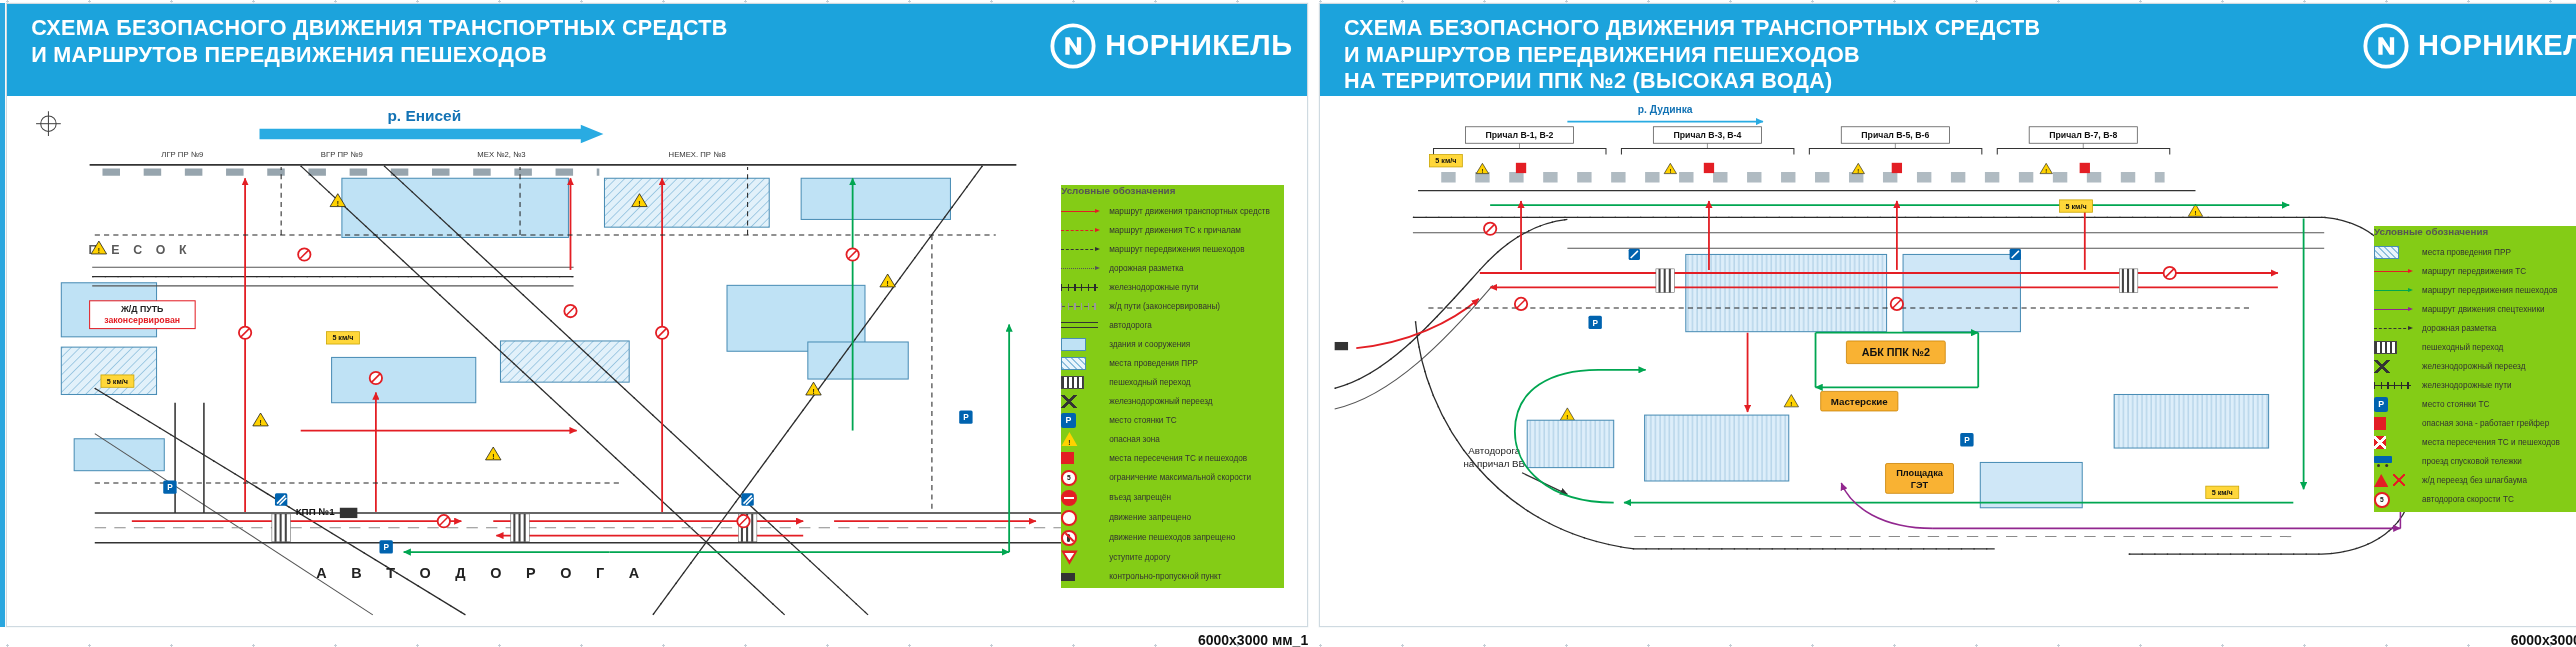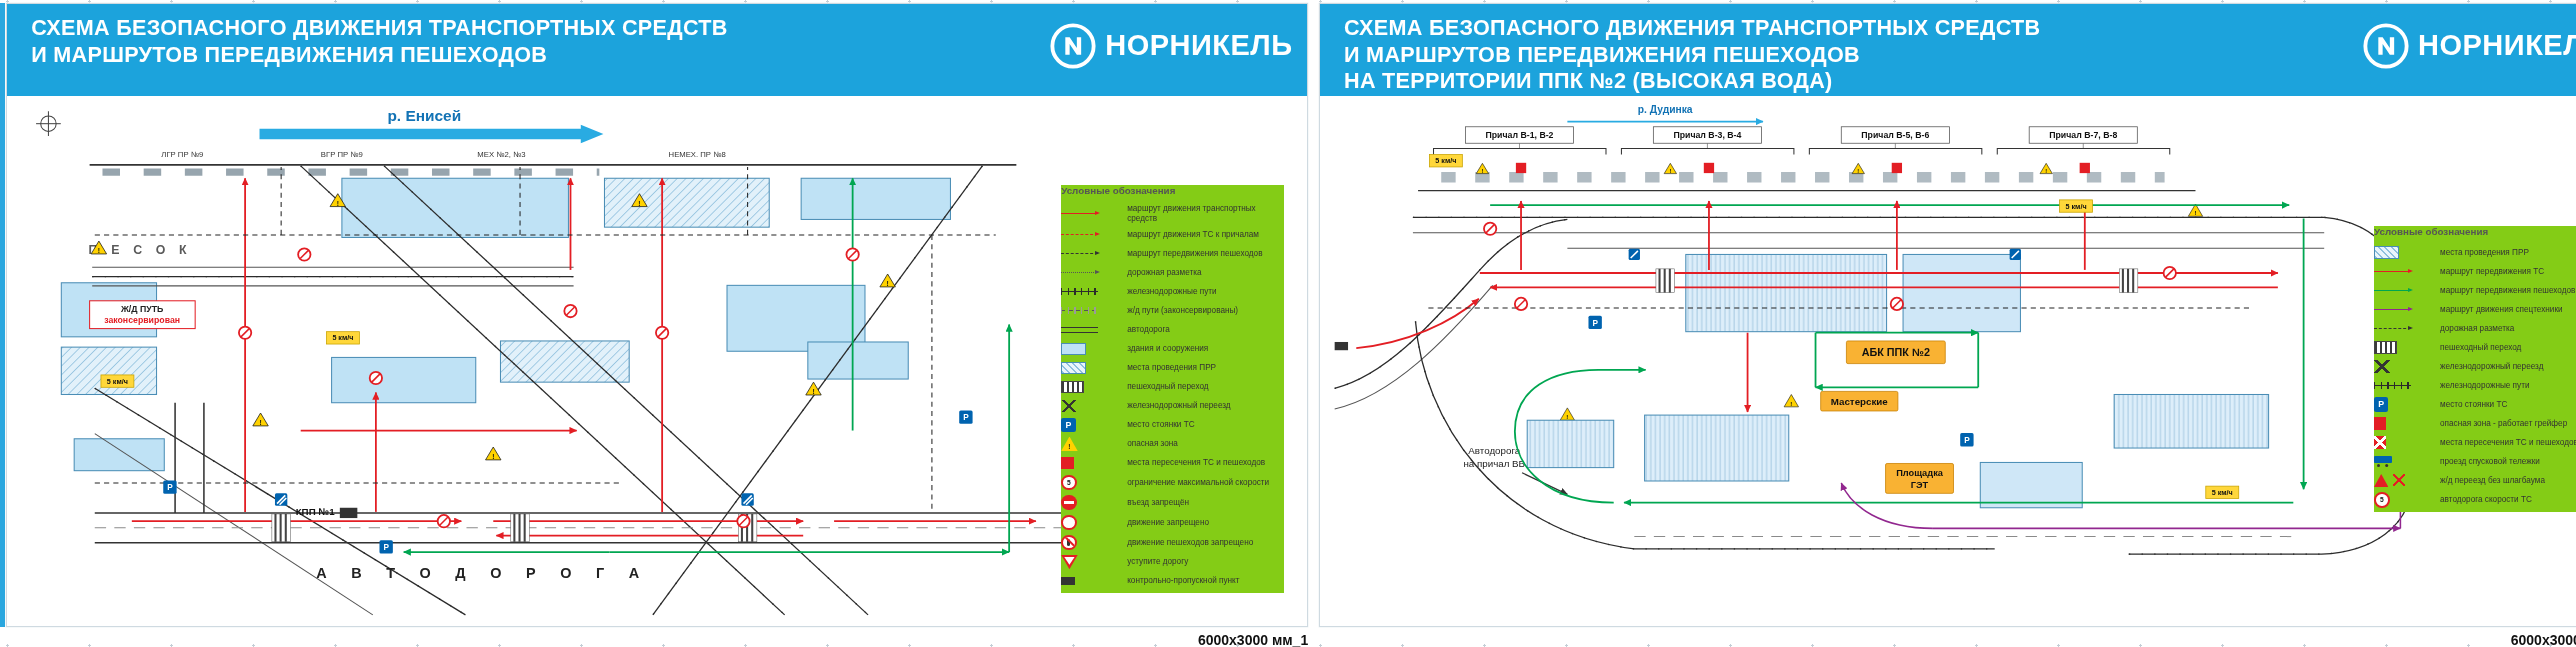--- a/index.html
+++ b/index.html
@@ -33,21 +33,21 @@
   .ped{fill:none;stroke:#222;stroke-width:2;stroke-dasharray:10 8}
   .rt{fill:none;stroke:#e31e24;stroke-width:3.5}
   .gt{fill:none;stroke:#00a651;stroke-width:3.5}
   .pt{fill:none;stroke:#92278f;stroke-width:3}
   .bld{stroke:#4a8db5;stroke-width:2}
 
   .legend{position:absolute;right:23px;width:223px;background:#84cc16;color:#333}
   .legend.lg-left{top:181px}
   .legend.lg-right{top:222px}
   .ltitle{font-size:9.8px;font-weight:bold;color:#555;margin-bottom:8.2px}
-  .lrow{display:flex;align-items:center;gap:21px;margin-bottom:4.6px;min-height:13.4px}
+  .lrow{display:flex;align-items:center;gap:3px;margin-bottom:4.6px;min-height:13.4px}
   .ltxt{font-size:8.2px;line-height:1.15}
   .sym{flex:0 0 45px;min-height:14.4px;display:flex;align-items:center;justify-content:flex-start}
 
   .g{position:relative;font-style:normal}
   .gl{width:37px;height:0;display:block}
   .gl::after{content:"";position:absolute;right:-2.1px;top:-3.3px;border-left:5.2px solid currentColor;border-top:2.8px solid transparent;border-bottom:2.8px solid transparent}
   .g-line-red{border-top:1.8px solid #e31e24;color:#e31e24}
   .g-line-red-dash{border-top:1.8px dashed #e31e24;color:#e31e24}
   .g-line-green{border-top:1.8px solid #00a651;color:#00a651}
   .g-line-purple{border-top:1.8px solid #92278f;color:#92278f}

